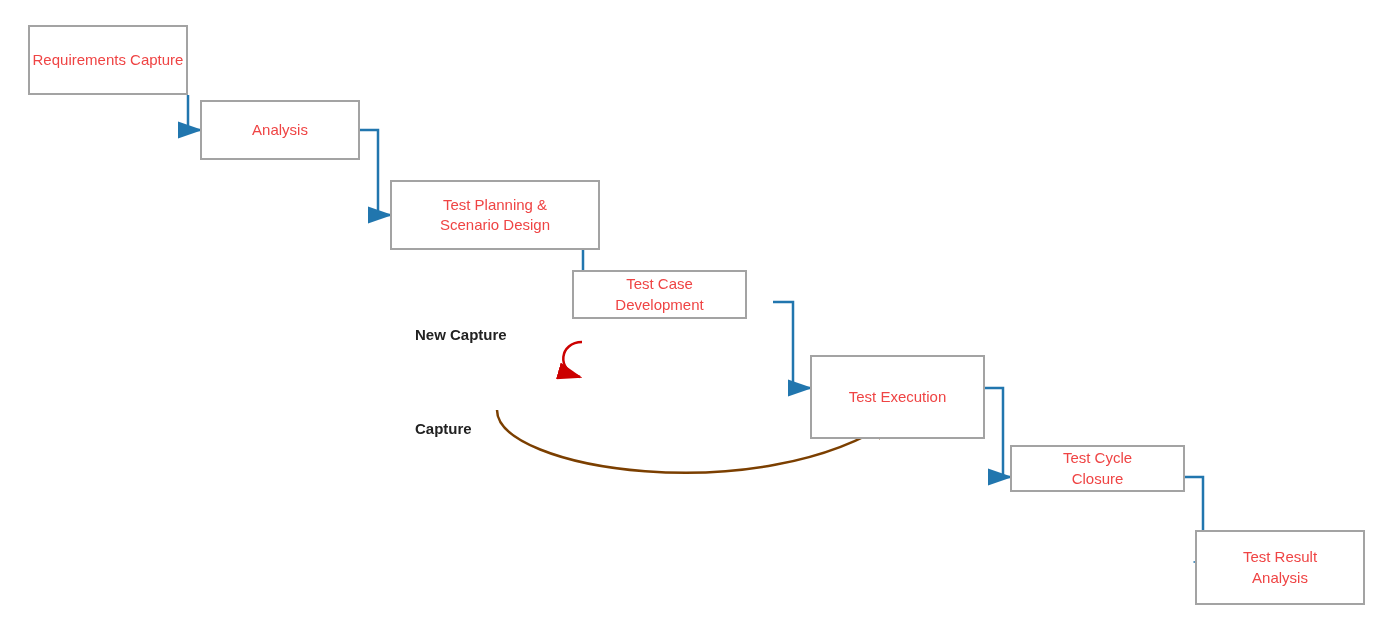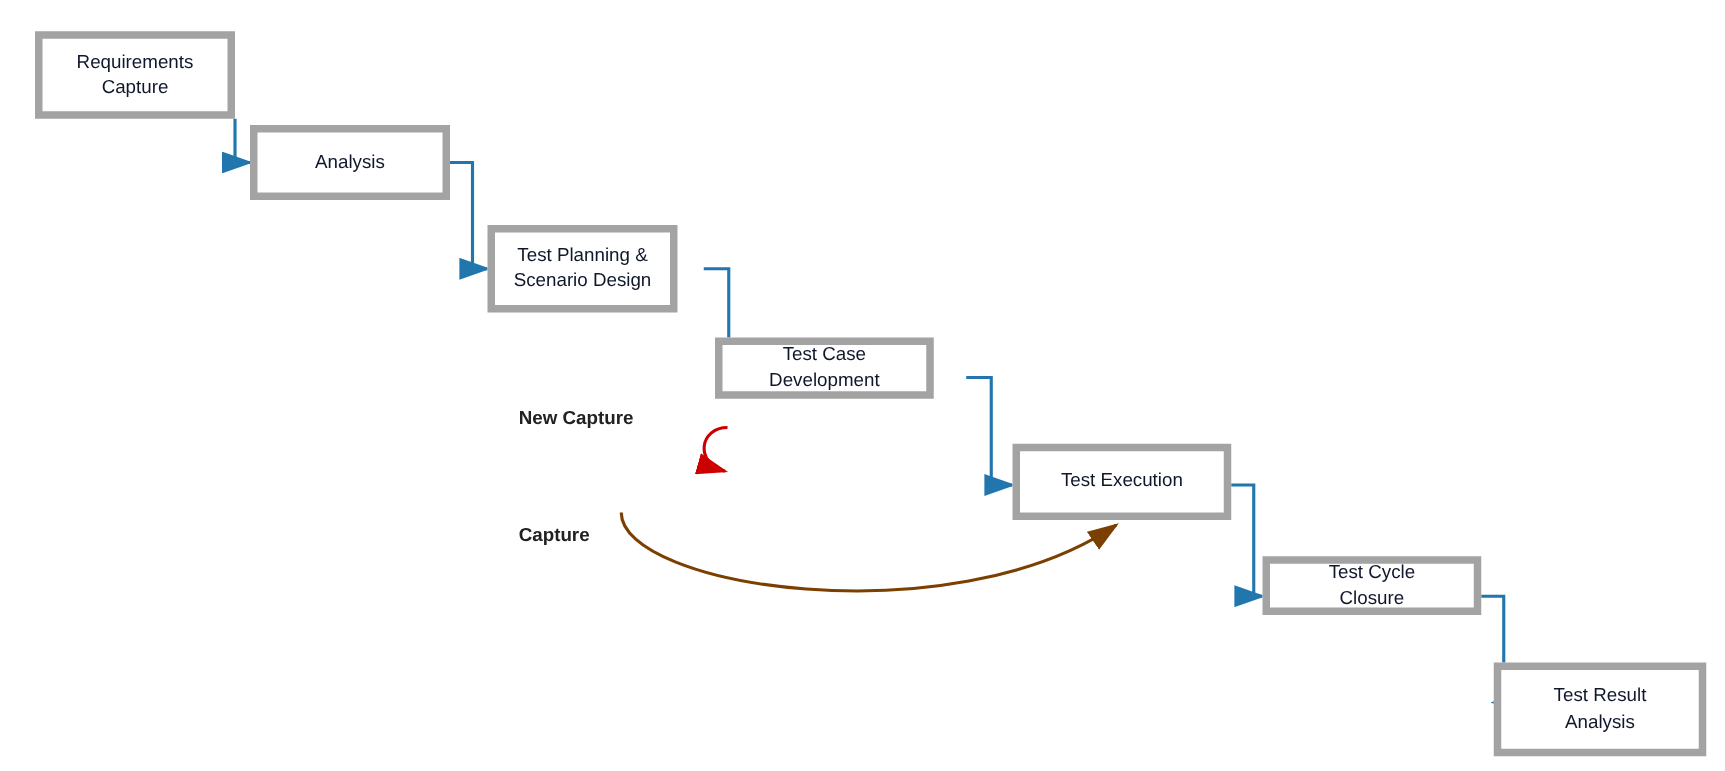--- a/index.html
+++ b/index.html
@@ -11,28 +11,28 @@
       overflow: hidden;
       position: relative;
     }
     .diagram-container {
       width: 1380px;
       height: 617px;
       position: relative;
     }
     .box {
       position: absolute;
-      border: 6px solid #a3a3a3;
+      border: 2px solid #a3a3a3;
       background: #ffffff;
       display: flex;
       align-items: center;
       justify-content: center;
       text-align: center;
       font-size: 15px;
-      color: #0f172a;
+      color: #ef4444;
       line-height: 1.35;
     }
     .label {
       position: absolute;
       font-size: 15px;
       font-weight: bold;
       color: #222;
     }
     svg.arrows {
       position: absolute;
@@ -81,30 +81,30 @@
 
   <div class="box" style="left:28px; top:25px; width:160px; height:70px; font-size:15px;">
     <span>Requirements
 Capture</span>
   </div>
 
   <div class="box" style="left:200px; top:100px; width:160px; height:60px;">
     <span>Analysis</span>
   </div>
 
-  <div class="box" style="left:390px; top:180px; width:152px; height:70px;">
+  <div class="box" style="left:390px; top:180px; width:210px; height:70px;">
     <span>Test Planning &amp;<br>Scenario Design</span>
   </div>
 
   <div class="box" style="left:572px; top:270px; width:175px; height:49px;">
     <span>Test Case<br>Development</span>
   </div>
 
 
-  <div class="box" style="left:810px; top:355px; width:175px; height:61px;">
+  <div class="box" style="left:810px; top:355px; width:175px; height:84px;">
     <span>Test Execution</span>
   </div>
 
   <div class="box" style="left:1010px; top:445px; width:175px; height:47px;">
     <span>Test Cycle<br>Closure</span>
   </div>
 
   <div class="box" style="left:1195px; top:530px; width:170px; height:75px;">
     <span>Test Result<br>Analysis</span>
   </div>

